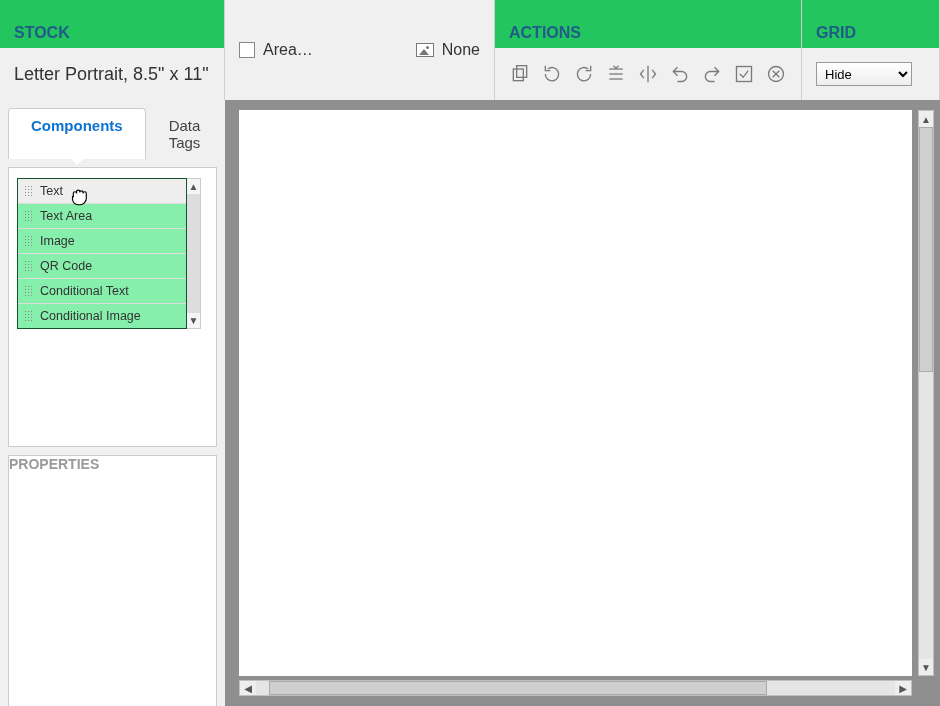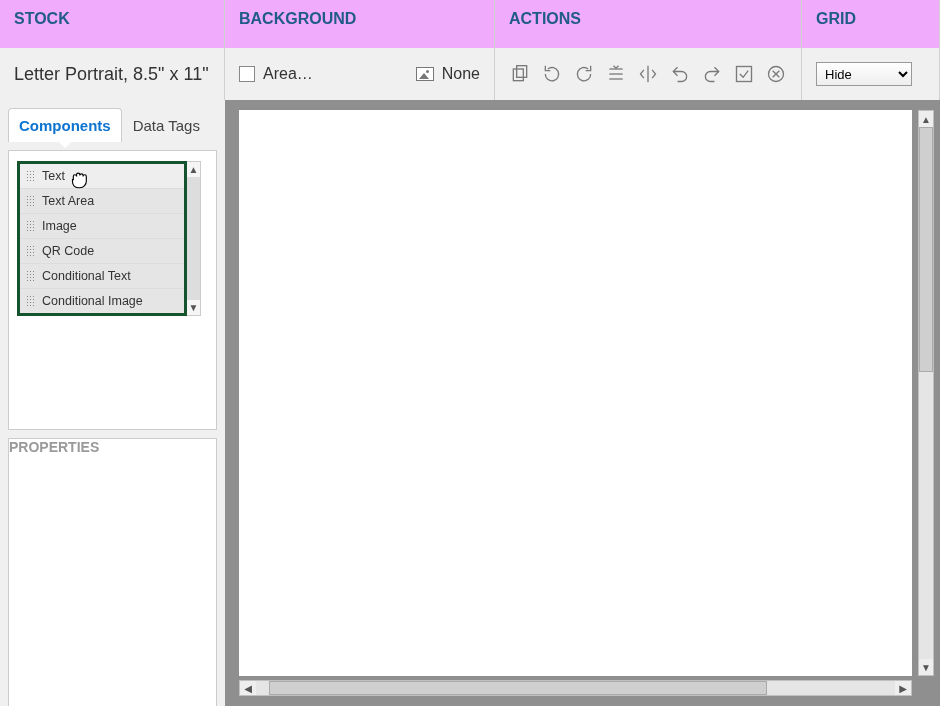--- a/index.html
+++ b/index.html
@@ -4,48 +4,48 @@
 <style>
   * { box-sizing: border-box; margin: 0; padding: 0; }
   body { font-family: Arial, Helvetica, sans-serif; font-size: 13px; background: #F0F0F0; width: 940px; height: 706px; overflow: hidden; }
 
   .topbar { display: flex; height: 100px; }
   .section { border-right: 1px solid #d0d0d0; display: flex; flex-direction: column; }
   .section-stock { width: 225px; }
   .section-bg { width: 270px; }
   .section-grid { width: 138px; }
   .section-actions { flex: 1; }
-  .section-header { background: #f0abfc; color: #215C88; font-weight: bold; font-size: 16px; padding: 10px 14px; height: 48px; }
+  .section-header { background: #22c55e; color: #215C88; font-weight: bold; font-size: 16px; padding: 24px 14px; height: 24px; }
   .section-body { flex:1; display:flex; align-items:center; padding: 0 14px; background: #F0F0F0; }
   .stock-text { font-size: 18px; color: #333; }
   .bg-row { display:flex; align-items:center; gap: 8px; width:100%; }
   .bg-item { display:flex; align-items:center; gap:8px; font-size:16px; color:#333; }
   .checkbox { width:16px; height:16px; border:1px solid #888; background:#fff; }
   .img-placeholder { width:18px; height:14px; border:1px solid #777; position:relative; background:#fff;}
   .img-placeholder::before { content:''; position:absolute; left:2px; bottom:1px; width:0; height:0; border-left:5px solid transparent; border-right:5px solid transparent; border-bottom:6px solid #777;}
   .img-placeholder::after { content:''; position:absolute; left:9px; top:2px; width:3px; height:3px; border-radius:50%; background:#777;}
   .select { width: 96px; height:24px; border:1px solid #999; background:linear-gradient(#fff,#eee); font-size:13px; padding:2px 4px; }
   .actions-row { display:flex; align-items:center; gap:10px; }
   .action-btn { width:22px; height:22px; display:flex; align-items:center; justify-content:center; color:#7a7a7a; cursor:pointer; }
   .action-btn svg { width:20px; height:20px; stroke:#7a7a7a; fill:none; stroke-width:1.6; }
 
   .main { display:flex; height: 606px; }
   .sidebar { width:225px; padding:8px; display:flex; flex-direction:column; gap:8px; }
   .tabs { display:flex; }
-  .tab { padding:8px 10px; font-size:15px; color:#444; cursor:pointer; border:1px solid transparent; border-bottom:none; }
+  .tab { padding:8px 22px; font-size:15px; color:#444; cursor:pointer; border:1px solid transparent; border-bottom:none; }
   .tab.active { color:#0d73d0; font-weight:bold; background:#fff; border-color:#ccc; border-radius:4px 4px 0 0; position:relative; }
   .tab.active::after{content:''; position:absolute; bottom:-6px; left:50%; margin-left:-6px; width:0;height:0;border-left:6px solid transparent;border-right:6px solid transparent;border-top:6px solid #fff;}
   .panel { background:#fff; border:1px solid #ccc; flex: 0 0 auto; }
   .comp-panel { height: 280px; padding:10px 8px; position:relative; }
-  .comp-list { border:3px solid #14532d; width:170px; }
+  .comp-list { border:1px solid #14532d; width:170px; }
   .comp-list-wrap { display:flex; }
   .comp-scroll { width:14px; border:1px solid #ccc; border-left:none; display:flex; flex-direction:column; justify-content:space-between; align-items:center; background:#f5f5f5;}
   .comp-scroll .arrow { font-size:10px; color:#555; padding:2px 0; cursor:pointer;}
   .comp-scroll .track { flex:1; width:100%; background:#ddd; }
-  .comp-item { display:flex; align-items:center; gap:6px; padding:5px 6px; border-bottom:1px solid #ddd; font-size:12.5px; color:#333; cursor:grab; background:#e5e5e5;}
+  .comp-item { display:flex; align-items:center; gap:6px; padding:5px 6px; border-bottom:1px solid #ddd; font-size:12.5px; color:#333; cursor:grab; background:#86efac;}
   .comp-item:first-child { background:#eee; }
   .comp-item:last-child { border-bottom:none; }
   .grip { width:10px; height:12px; background:radial-gradient(circle,#888 1px, transparent 1px); background-size:3px 3px; }
   .cursor-grab { position:absolute; left:57px; top:14px; pointer-events:none; }
   .cursor-grab svg { width:26px; height:26px; }
   .props-panel { height: 327px; }
   .props-title { color:#9a9a9a; font-weight:bold; font-size:14px; }
 
   .canvas-area { flex:1; background:#8f8f8f; position:relative; padding:10px; }
   .canvas-page { background:#fff; position:absolute; left:14px; top:10px; right:28px; bottom:30px; }
@@ -62,21 +62,20 @@
 <body>
 
 <div class="topbar">
   <div class="section section-stock">
     <div class="section-header">STOCK</div>
     <div class="section-body">
         <span class="stock-text">Letter Portrait, 8.5" x 11"</span>
       </div>
   </div>
   <div class="section section-bg">
-    <div class="section-header">BACKGROUND</div>
     <div class="section-body">
       <div class="bg-row">
         <div class="bg-item">
           <span class="checkbox"></span>
           <span>Area…</span>
         </div>
         <div style="flex:1"></div>
         <div class="bg-item">
           <span class="img-placeholder"></span>
           <span>None</span>

